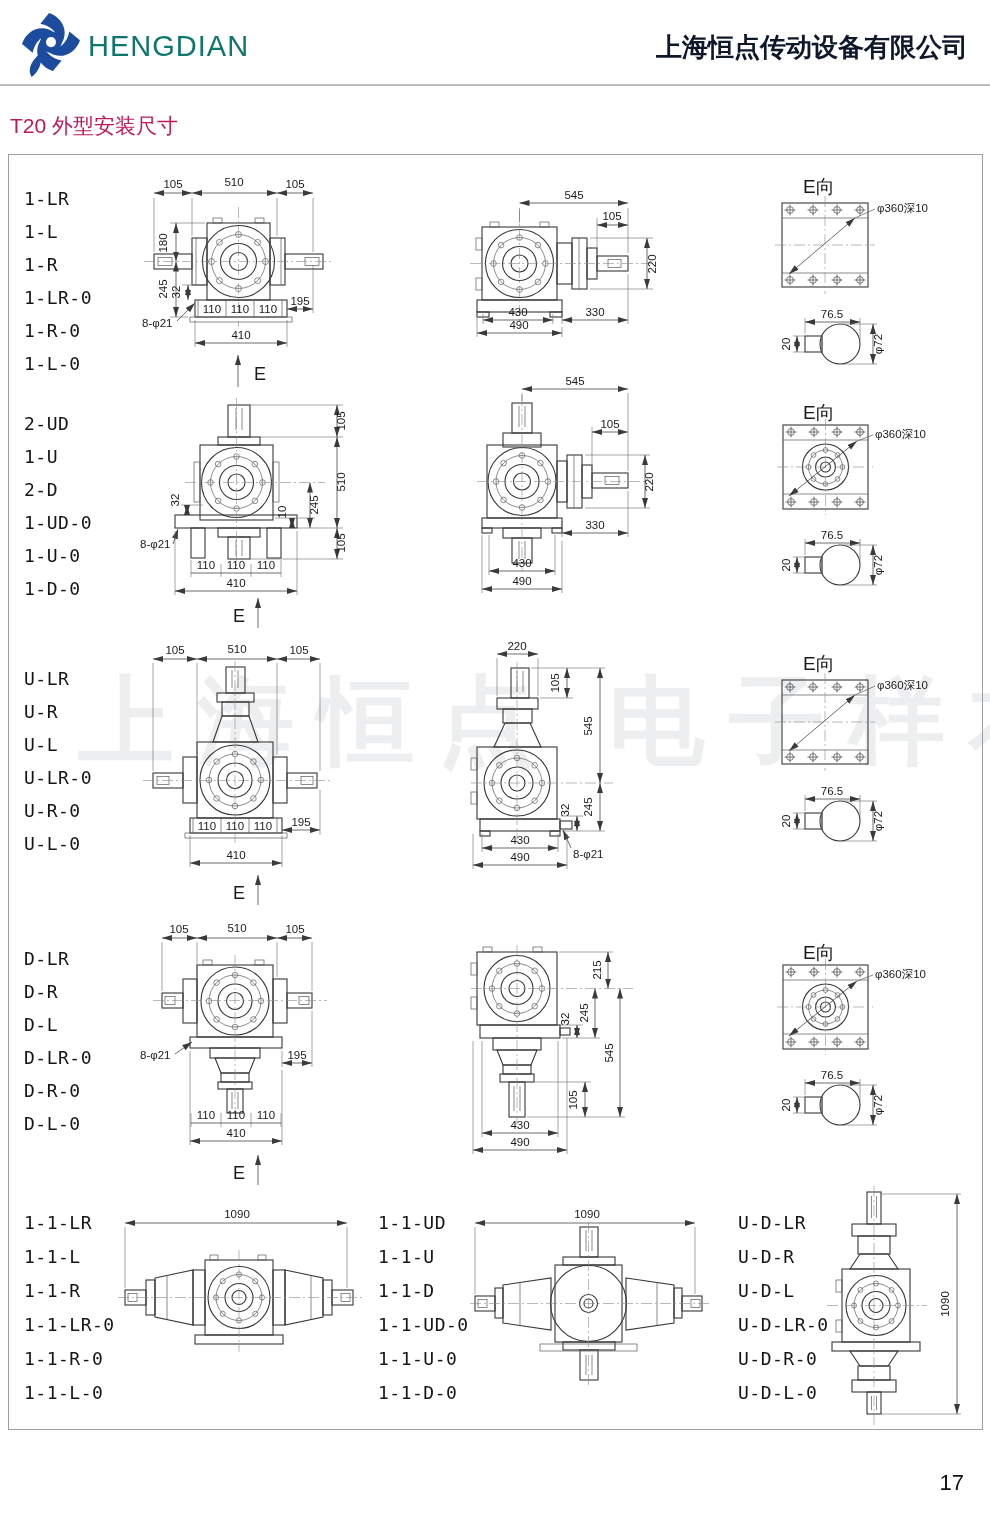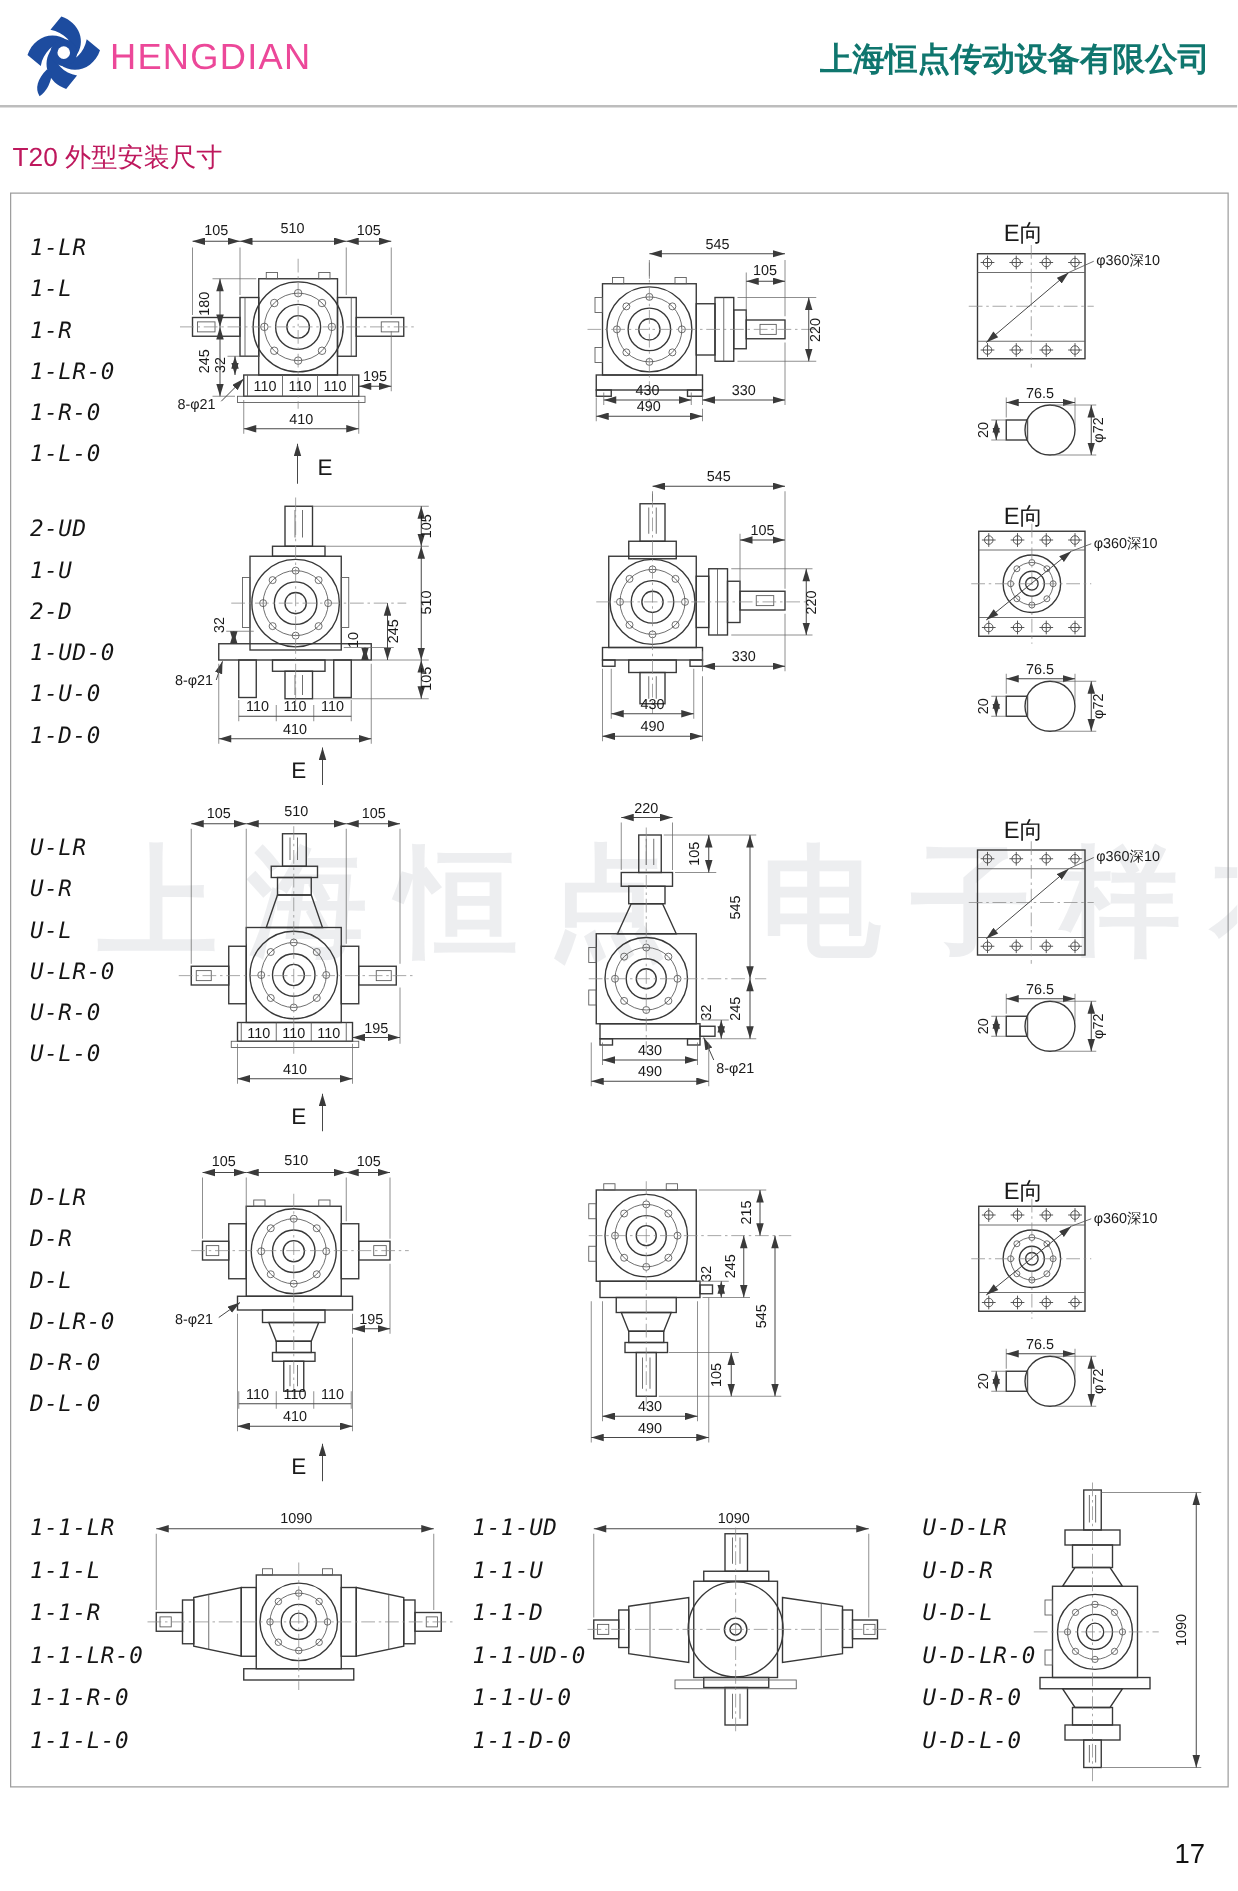--- a/index.html
+++ b/index.html
@@ -1,24 +1,24 @@
 <!DOCTYPE html>
 <html><head>
 <meta charset="utf-8">
 <style>
   html,body{margin:0;padding:0;background:#fff;}
   .page{position:relative;width:990px;height:1513px;background:#ffffff;font-family:"Liberation Sans","DejaVu Sans",sans-serif;overflow:hidden;}
   .abs{position:absolute;}
-  .brand{position:absolute;left:88px;top:30px;font-size:29px;color:#ec4899;letter-spacing:1px;}
-  .company{position:absolute;right:22px;top:30px;font-size:26px;font-weight:bold;color:#0f766e;}
+  .brand{position:absolute;left:88px;top:30px;font-size:29px;color:#0f766e;letter-spacing:1px;}
+  .company{position:absolute;right:22px;top:30px;font-size:26px;font-weight:bold;color:#0f172a;}
   .hrule{position:absolute;left:0;top:84px;width:990px;height:2px;background:#bdbdbd;}
   .doctitle{position:absolute;left:10px;top:112px;font-size:21px;color:#be185d;}
   .box{position:absolute;left:8px;top:154px;width:973px;height:1274px;border:1px solid #9e9e9e;}
   .models{position:absolute;font-family:"DejaVu Sans Mono","Liberation Mono",monospace;font-size:18px;color:#151515;letter-spacing:0.5px;}
-  .models div{height:33px;font-style:italic;}
+  .models div{height:33px;}
   .models.tight div{height:34px;}
   .note{position:absolute;left:105px;top:1396px;font-size:17px;color:#1a1a1a;}
   .pageno{position:absolute;right:26px;top:1470px;font-size:22px;color:#111;}
   .wm{position:absolute;left:78px;top:658px;width:910px;font-size:96px;font-weight:bold;color:rgba(140,150,160,0.16);letter-spacing:24px;white-space:nowrap;pointer-events:none;}
   svg.dw{position:absolute;overflow:visible;}
   svg text{font-family:"Liberation Sans","DejaVu Sans",sans-serif;fill:#1a1a1a;font-size:12.5px;}
   text.b{font-size:11.5px;}
   text.ttl{font-size:19px;}
   text.e{font-size:18px;}
   .o{fill:none;stroke:#383838;stroke-width:1.1;}

